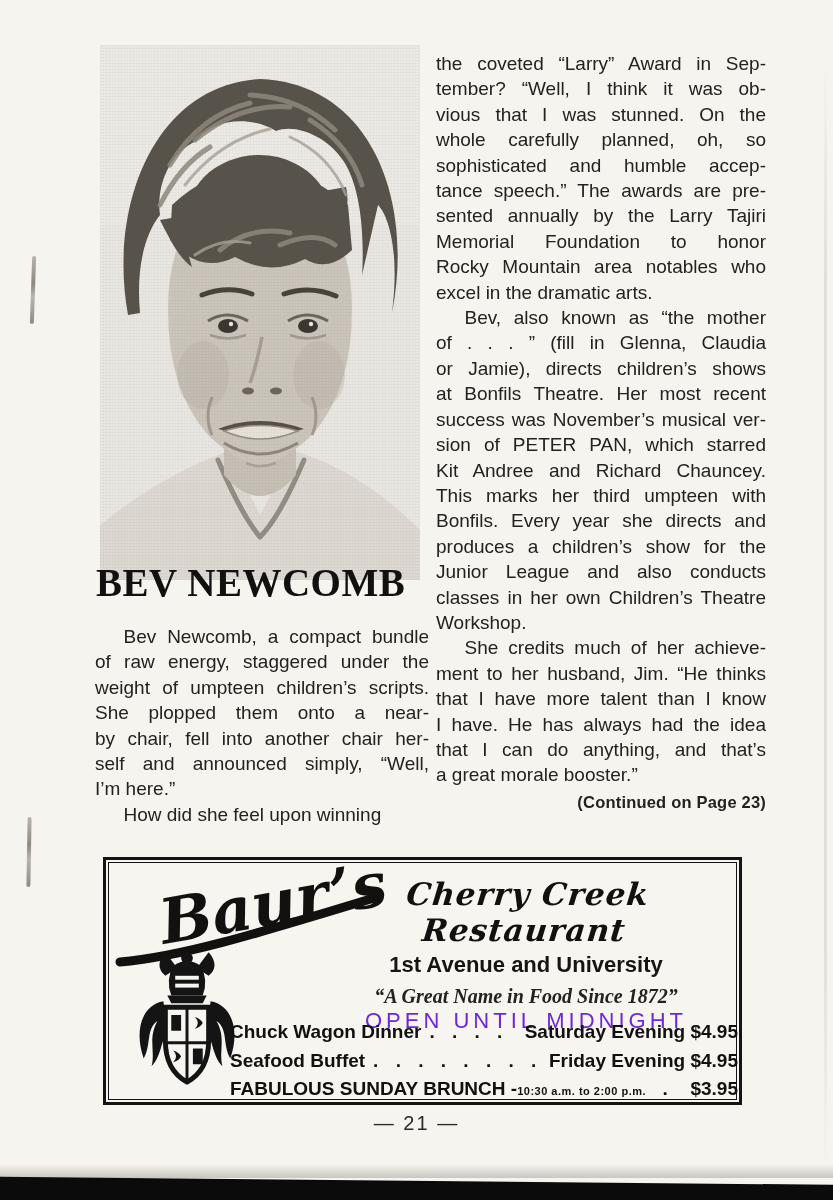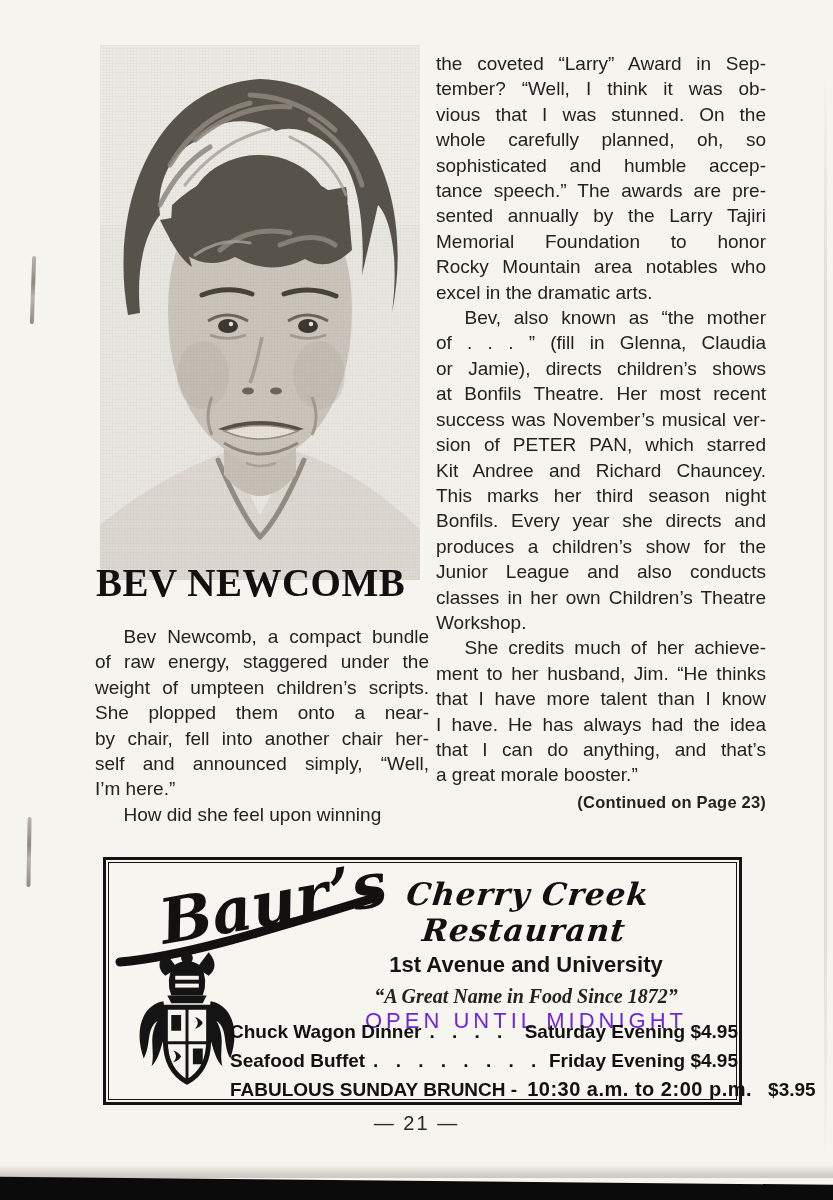--- a/index.html
+++ b/index.html
@@ -49,21 +49,21 @@
   .ad-right{position:absolute;left:205px;top:16px;width:430px;text-align:center;}
   .ad-name{font-family:"DejaVu Serif", serif;font-style:italic;font-weight:bold;font-size:31px;
     transform:skewX(-6deg);color:#121110;letter-spacing:1px;}
   .ad-address{font-size:22px;font-weight:bold;margin-top:4px;color:#161513;}
   .ad-tagline{font-family:"Liberation Serif", serif;font-style:italic;font-size:20px;margin-top:7px;color:#23221f;font-weight:bold;}
   .ad-hours{font-size:22px;letter-spacing:4px;color:#6d28d9;}
   .ad-crest{position:absolute;left:22px;top:88px;width:118px;height:148px;}
   .ad-menu{position:absolute;left:124px;top:158px;width:508px;font-weight:bold;font-size:19px;color:#121110;}
   .menu-row{display:flex;align-items:baseline;line-height:28.5px;white-space:nowrap;}
   .mname{flex:0 0 auto;}
-  .mtime{flex:0 0 auto;font-size:20px;margin-left:10px;letter-spacing:.5px;}
+  .mtime{flex:0 0 auto;font-size:11px;margin-left:0;letter-spacing:.5px;}
   .mdots{flex:1 1 auto;overflow:hidden;text-align:center;letter-spacing:6px;margin:0 8px;}
   .mdetail{flex:0 0 auto;}
 
   
   .page-number{position:absolute;left:0;top:1112px;width:833px;text-align:center;
     font-size:20px;letter-spacing:2px;color:#2a2927;}
 </style>
 </head>
 <body>
 
@@ -161,21 +161,21 @@
           <div class="tline last">excel in the dramatic arts.</div>
         </div>
         <div class="para indent">
           <div class="tline">Bev, also known as “the mother</div>
           <div class="tline">of . . . ” (fill in Glenna, Claudia</div>
           <div class="tline">or Jamie), directs children’s shows</div>
           <div class="tline">at Bonfils Theatre. Her most recent</div>
           <div class="tline">success was November’s musical ver-</div>
           <div class="tline">sion of PETER PAN, which starred</div>
           <div class="tline">Kit Andree and Richard Chauncey.</div>
-          <div class="tline">This marks her third season night</div>
+          <div class="tline">This marks her third umpteen with</div>
           <div class="tline">Bonfils. Every year she directs and</div>
           <div class="tline">produces a children’s show for the</div>
           <div class="tline">Junior League and also conducts</div>
           <div class="tline">classes in her own Children’s Theatre</div>
           <div class="tline last">Workshop.</div>
         </div>
         <div class="para indent">
           <div class="tline">She credits much of her achieve-</div>
           <div class="tline">ment to her husband, Jim. “He thinks</div>
           <div class="tline">that I have more talent than I know</div>

